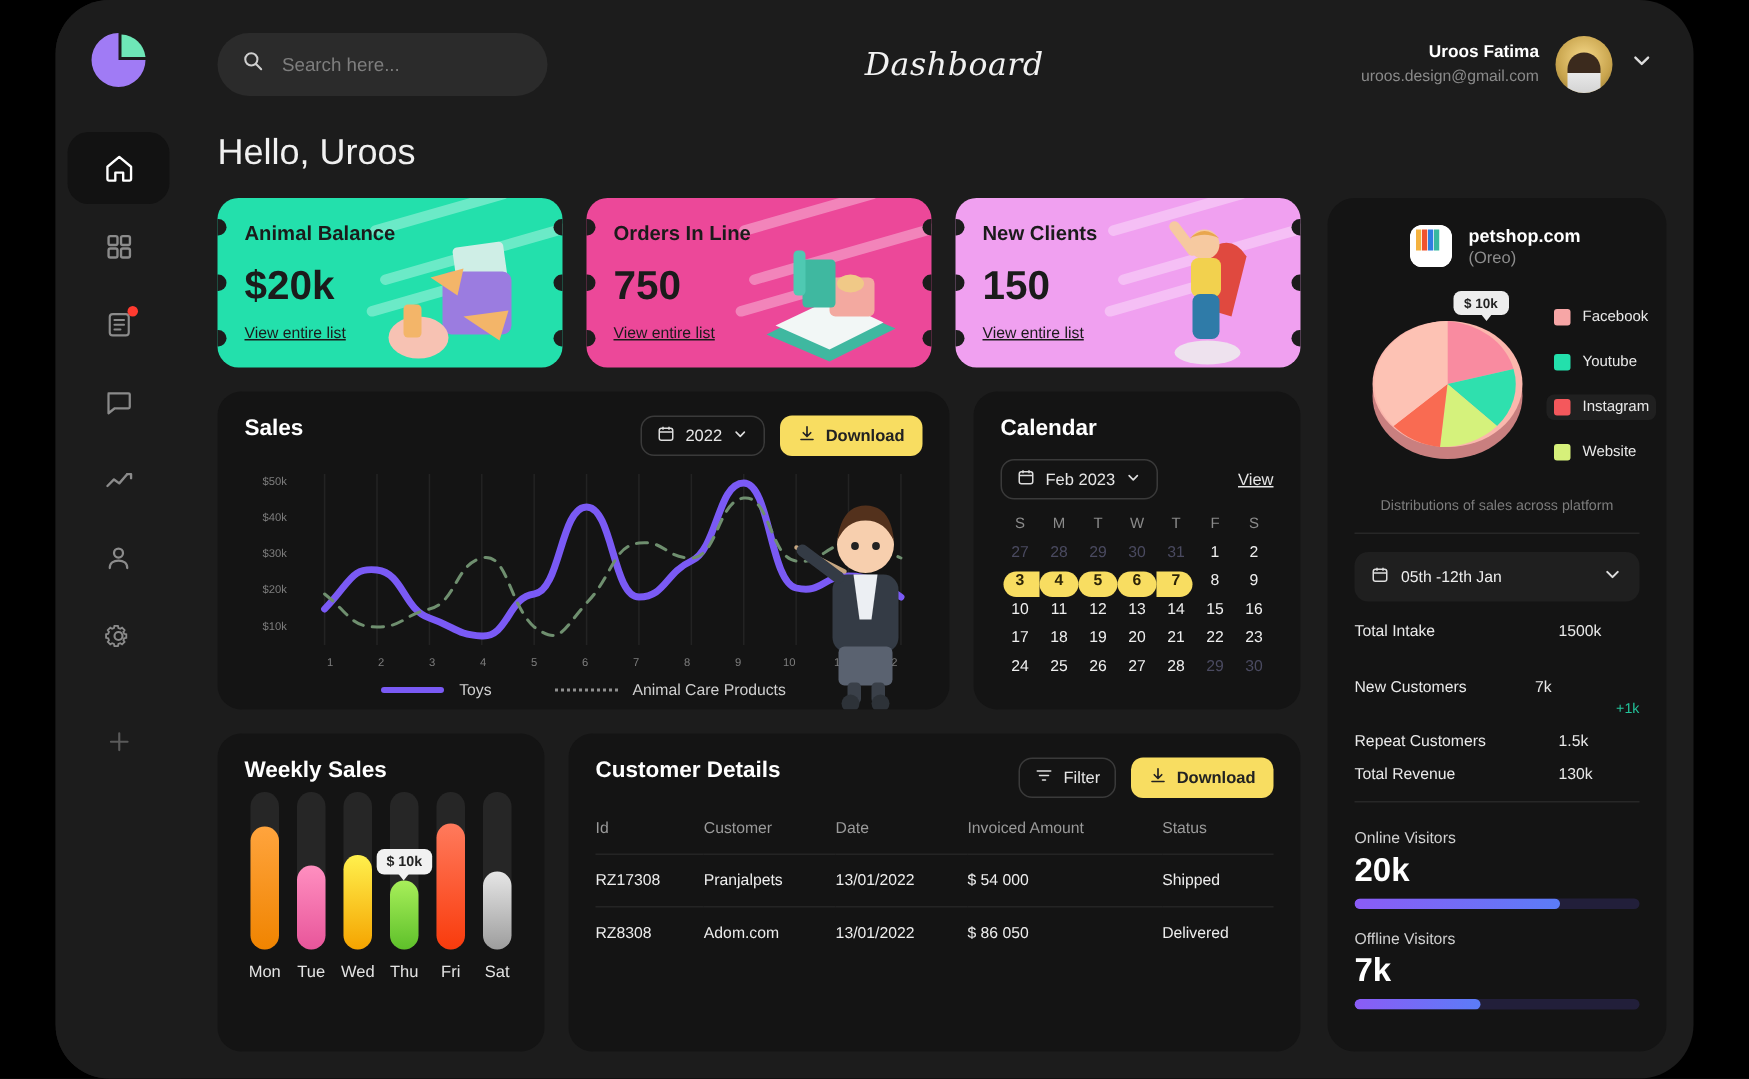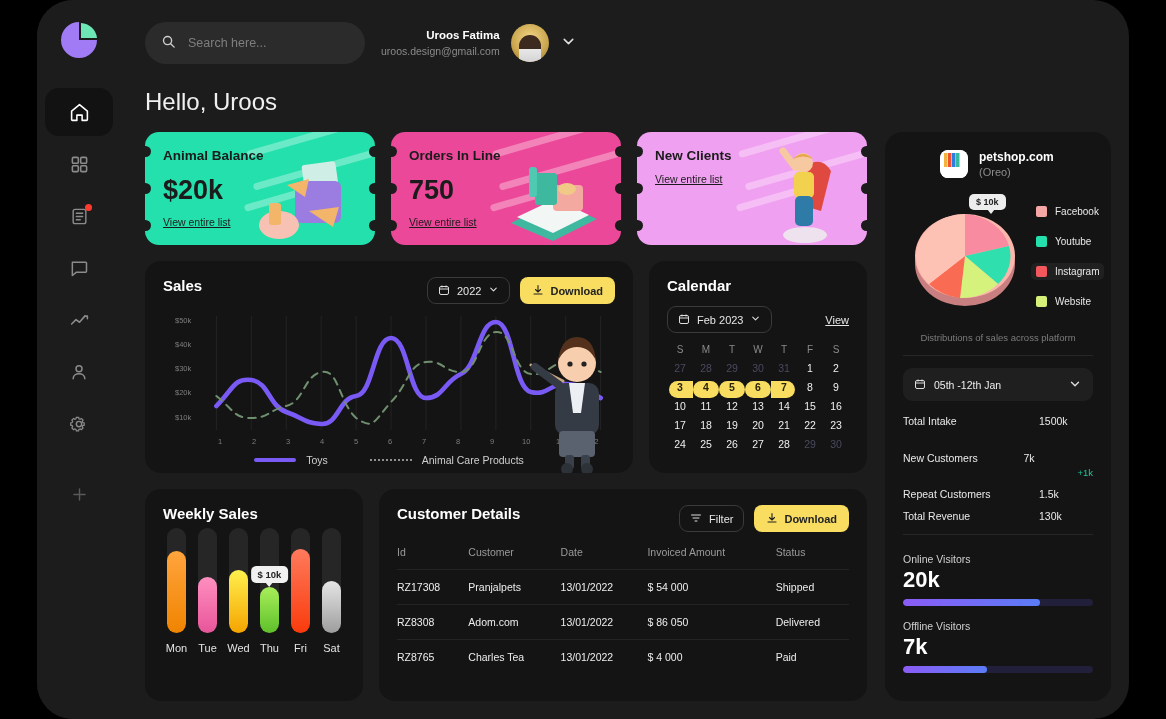--- a/index.html
+++ b/index.html
@@ -311,20 +311,23 @@
 
     <div class="topbar">
       <div class="search">
         <span>
           <svg width="15" height="15" viewBox="0 0 24 24" fill="none" stroke="#cfcfcf" stroke-width="2.2" stroke-linecap="round">
               <circle cx="10.5" cy="10.5" r="6.5"></circle>
               <path d="M15.5 15.5 21 21"></path>
             </svg>
         </span>
         <input value="" placeholder="Search here..." style="">
+      </div>
+      <div class="page-title-wrap">
+        <div class="page-title">Dashboard</div>
       </div>
       <div class="user">
         <div class="user-text">
           <div class="user-name">Uroos Fatima</div>
           <div class="user-mail">uroos.design@gmail.com</div>
         </div>
         <div class="avatar"></div>
         <span class="chev">
           <svg width="17" height="17" viewBox="0 0 24 24" fill="none" stroke="currentColor" stroke-width="2.2" stroke-linecap="round" stroke-linejoin="round">
               <path d="M6 9l6 6 6-6"></path>
@@ -371,20 +374,21 @@
               <rect x="36" y="22" width="8" height="30" rx="3" fill="#4fc9b2"></rect>
               <ellipse cx="74" cy="44" rx="9" ry="6" fill="#f0c987"></ellipse>
             </svg>
             <span class="notch l n1"></span><span class="notch l n2"></span><span class="notch l n3"></span>
             <span class="notch r n1"></span><span class="notch r n2"></span><span class="notch r n3"></span>
           </div>
 
           <div class="ticket t-pink">
             <span class="streak s1"></span><span class="streak s2"></span><span class="streak s3"></span>
             <div class="t-label">New Clients</div>
+            <div class="t-value">150</div>
             <div class="t-link">View entire list</div>
             <svg class="ticket-art" viewBox="0 0 120 100">
               <path d="M66 22 q16-12 26 4 l-10 40 -20-6 Z" fill="#e0493f"></path>
               <circle cx="64" cy="18" r="10" fill="#f6c9a0"></circle>
               <path d="M54 14 q10-10 20 0 q-10-5-20 0" fill="#e8a64e"></path>
               <rect x="55" y="27" width="20" height="26" rx="5" fill="#f2d14e"></rect>
               <rect x="56" y="51" width="18" height="30" rx="5" fill="#2f7ba8"></rect>
               <path d="M56 22 L44 6" stroke="#f6c9a0" stroke-width="7" stroke-linecap="round"></path>
               <ellipse cx="66" cy="90" rx="22" ry="8" fill="#ededed" opacity=".85"></ellipse>
             </svg>
@@ -661,27 +665,20 @@
                     <td>$ 54 000</td>
                     <td class="st-shipped">Shipped</td>
                   </tr>
                   <tr>
                     <td>RZ8308</td>
                     <td>Adom.com</td>
                     <td>13/01/2022</td>
                     <td>$ 86 050</td>
                     <td class="st-delivered">Delivered</td>
                   </tr>
-                  <tr>
-                    <td>RZ8765</td>
-                    <td>Charles Tea</td>
-                    <td>13/01/2022</td>
-                    <td>$ 4 000</td>
-                    <td class="st-paid">Paid</td>
-                  </tr>
                 </tbody>
             </table>
           </div>
         </div>
       </div>
 
       <div class="right">
         <div class="shop">
           <div class="shop-logo">
             <svg width="28" height="28" viewBox="0 0 28 28">

